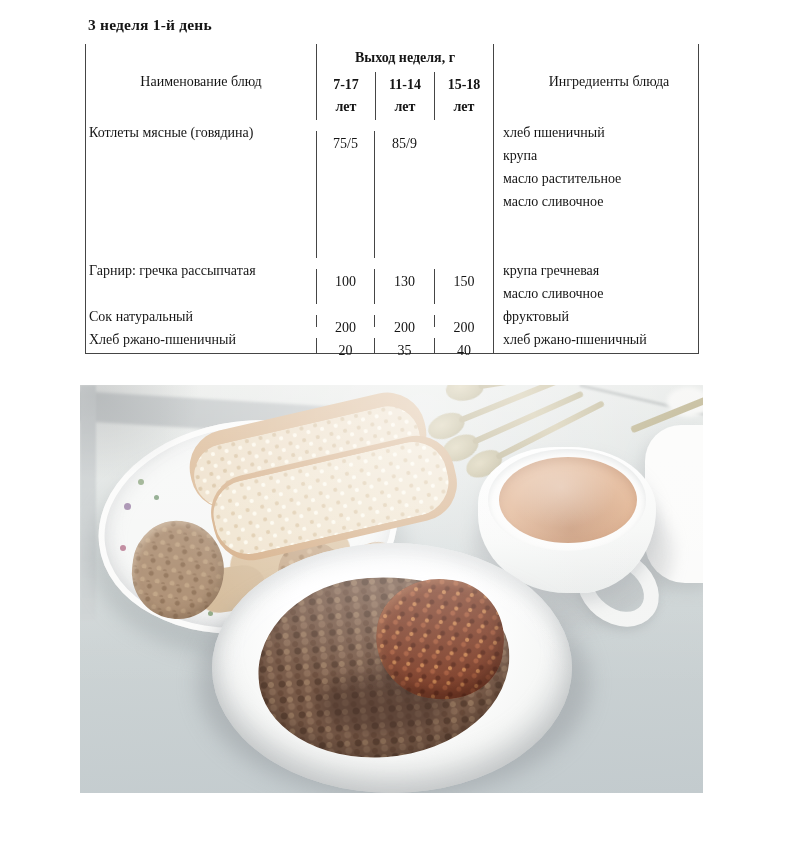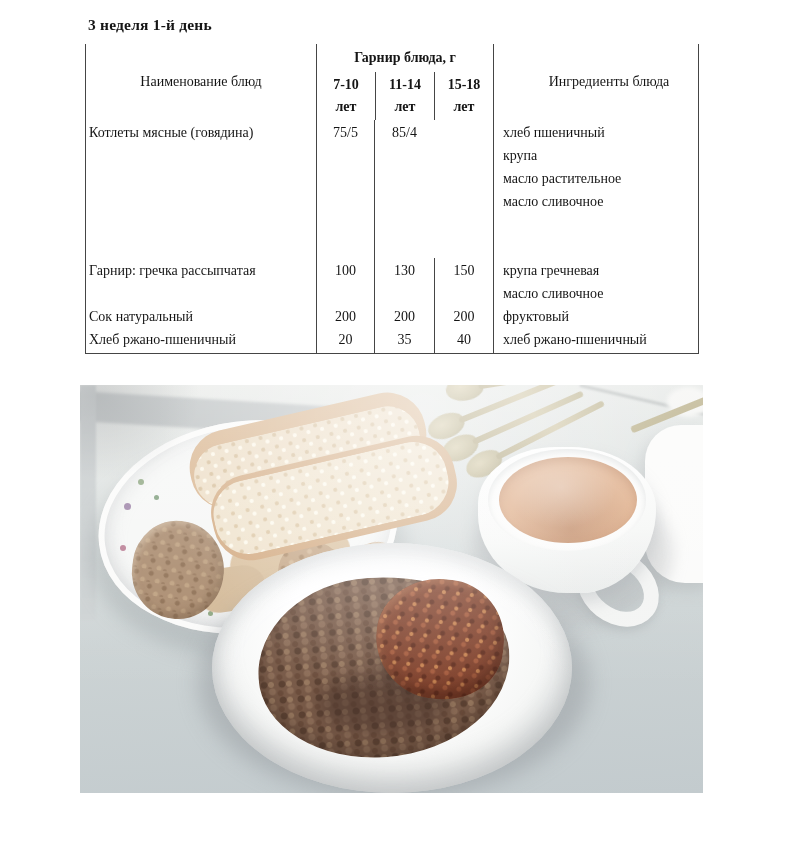--- a/index.html
+++ b/index.html
@@ -25,21 +25,21 @@
   }
   .tbl .hcell{font-weight:normal;display:flex;align-items:center;justify-content:center;text-align:center;}
   .name-h{grid-column:1;grid-row:1;}
   .out-wrap{grid-column:2/5;grid-row:1;border-left:1px solid var(--bline,#454545);display:flex;flex-direction:column;}
   .out-title{height:28px;line-height:28px;text-align:center;font-weight:bold;}
   .ages{flex:1;display:flex;}
   .age{flex:1;display:flex;flex-direction:column;align-items:center;justify-content:center;font-weight:bold;line-height:22px;}
   .age + .age{border-left:1px solid var(--bline,#454545);text-align:right;}
   .ingr-h{grid-column:5;grid-row:1;border-left:1px solid var(--bline,#454545);padding-left:26px;}
   .rname{grid-column:1;padding:1px 3px 0 3px;line-height:23px;}
-  .val{text-align:center;border-left:1px solid var(--bline,#454545);line-height:23px;padding-top:1px;}
+  .val{text-align:center;border-left:1px solid var(--bline,#454545);line-height:23px;padding-top:1px;margin-top:11px;}
   .ringr{grid-column:5;border-left:1px solid var(--bline,#454545);padding:1px 0 0 9px;}
   .il{line-height:23px;white-space:nowrap;}
   
   .photo{
     position:absolute;left:80px;top:385px;width:623px;height:408px;overflow:hidden;
     background:linear-gradient(176deg,#e7e9e6 0%,#dadfde 28%,var(--surface,#ccd3d4) 58%,#c3cbce 100%);
   }
   .photo *{position:absolute;}
   .wall-band{left:-8px;top:14px;width:272px;height:30px;background:#b7bcbd;transform:rotate(3.5deg);filter:blur(1.5px);}
   .left-strip{left:0;top:0;width:16px;height:235px;background:linear-gradient(#c0c5c6,#cdd2d3);filter:blur(1px);}
@@ -135,41 +135,41 @@
 <body>
 
 <div class="page">
 
   <div class="doc-title">3 неделя 1-й день</div>
 
   <div class="tbl" style="--bline: #454545;">
 
     <div class="hcell name-h">Наименование блюд</div>
     <div class="out-wrap">
-      <div class="out-title">Гарнир блюда, г</div>
+      <div class="out-title">Выход неделя, г</div>
       <div class="ages">
         <div class="age">
-          <div>7-10</div>
+          <div>7-17</div>
           <div>лет</div>
         </div>
         <div class="age">
           <div>11-14</div>
           <div>лет</div>
         </div>
         <div class="age">
           <div>15-18</div>
           <div>лет</div>
         </div>
       </div>
     </div>
     <div class="hcell ingr-h">Ингредиенты блюда</div>
 
     <div class="rname">Котлеты мясные (говядина)</div>
     <div class="val">75/5</div>
-    <div class="val">85/4</div>
+    <div class="val">85/9</div>
     <div class="ringr">
       <div class="il">хлеб пшеничный</div>
       <div class="il">крупа</div>
       <div class="il">масло растительное</div>
       <div class="il">масло сливочное</div>
     </div>
 
     <div class="rname">Гарнир: гречка рассыпчатая</div>
     <div class="val">100</div>
     <div class="val">130</div>

